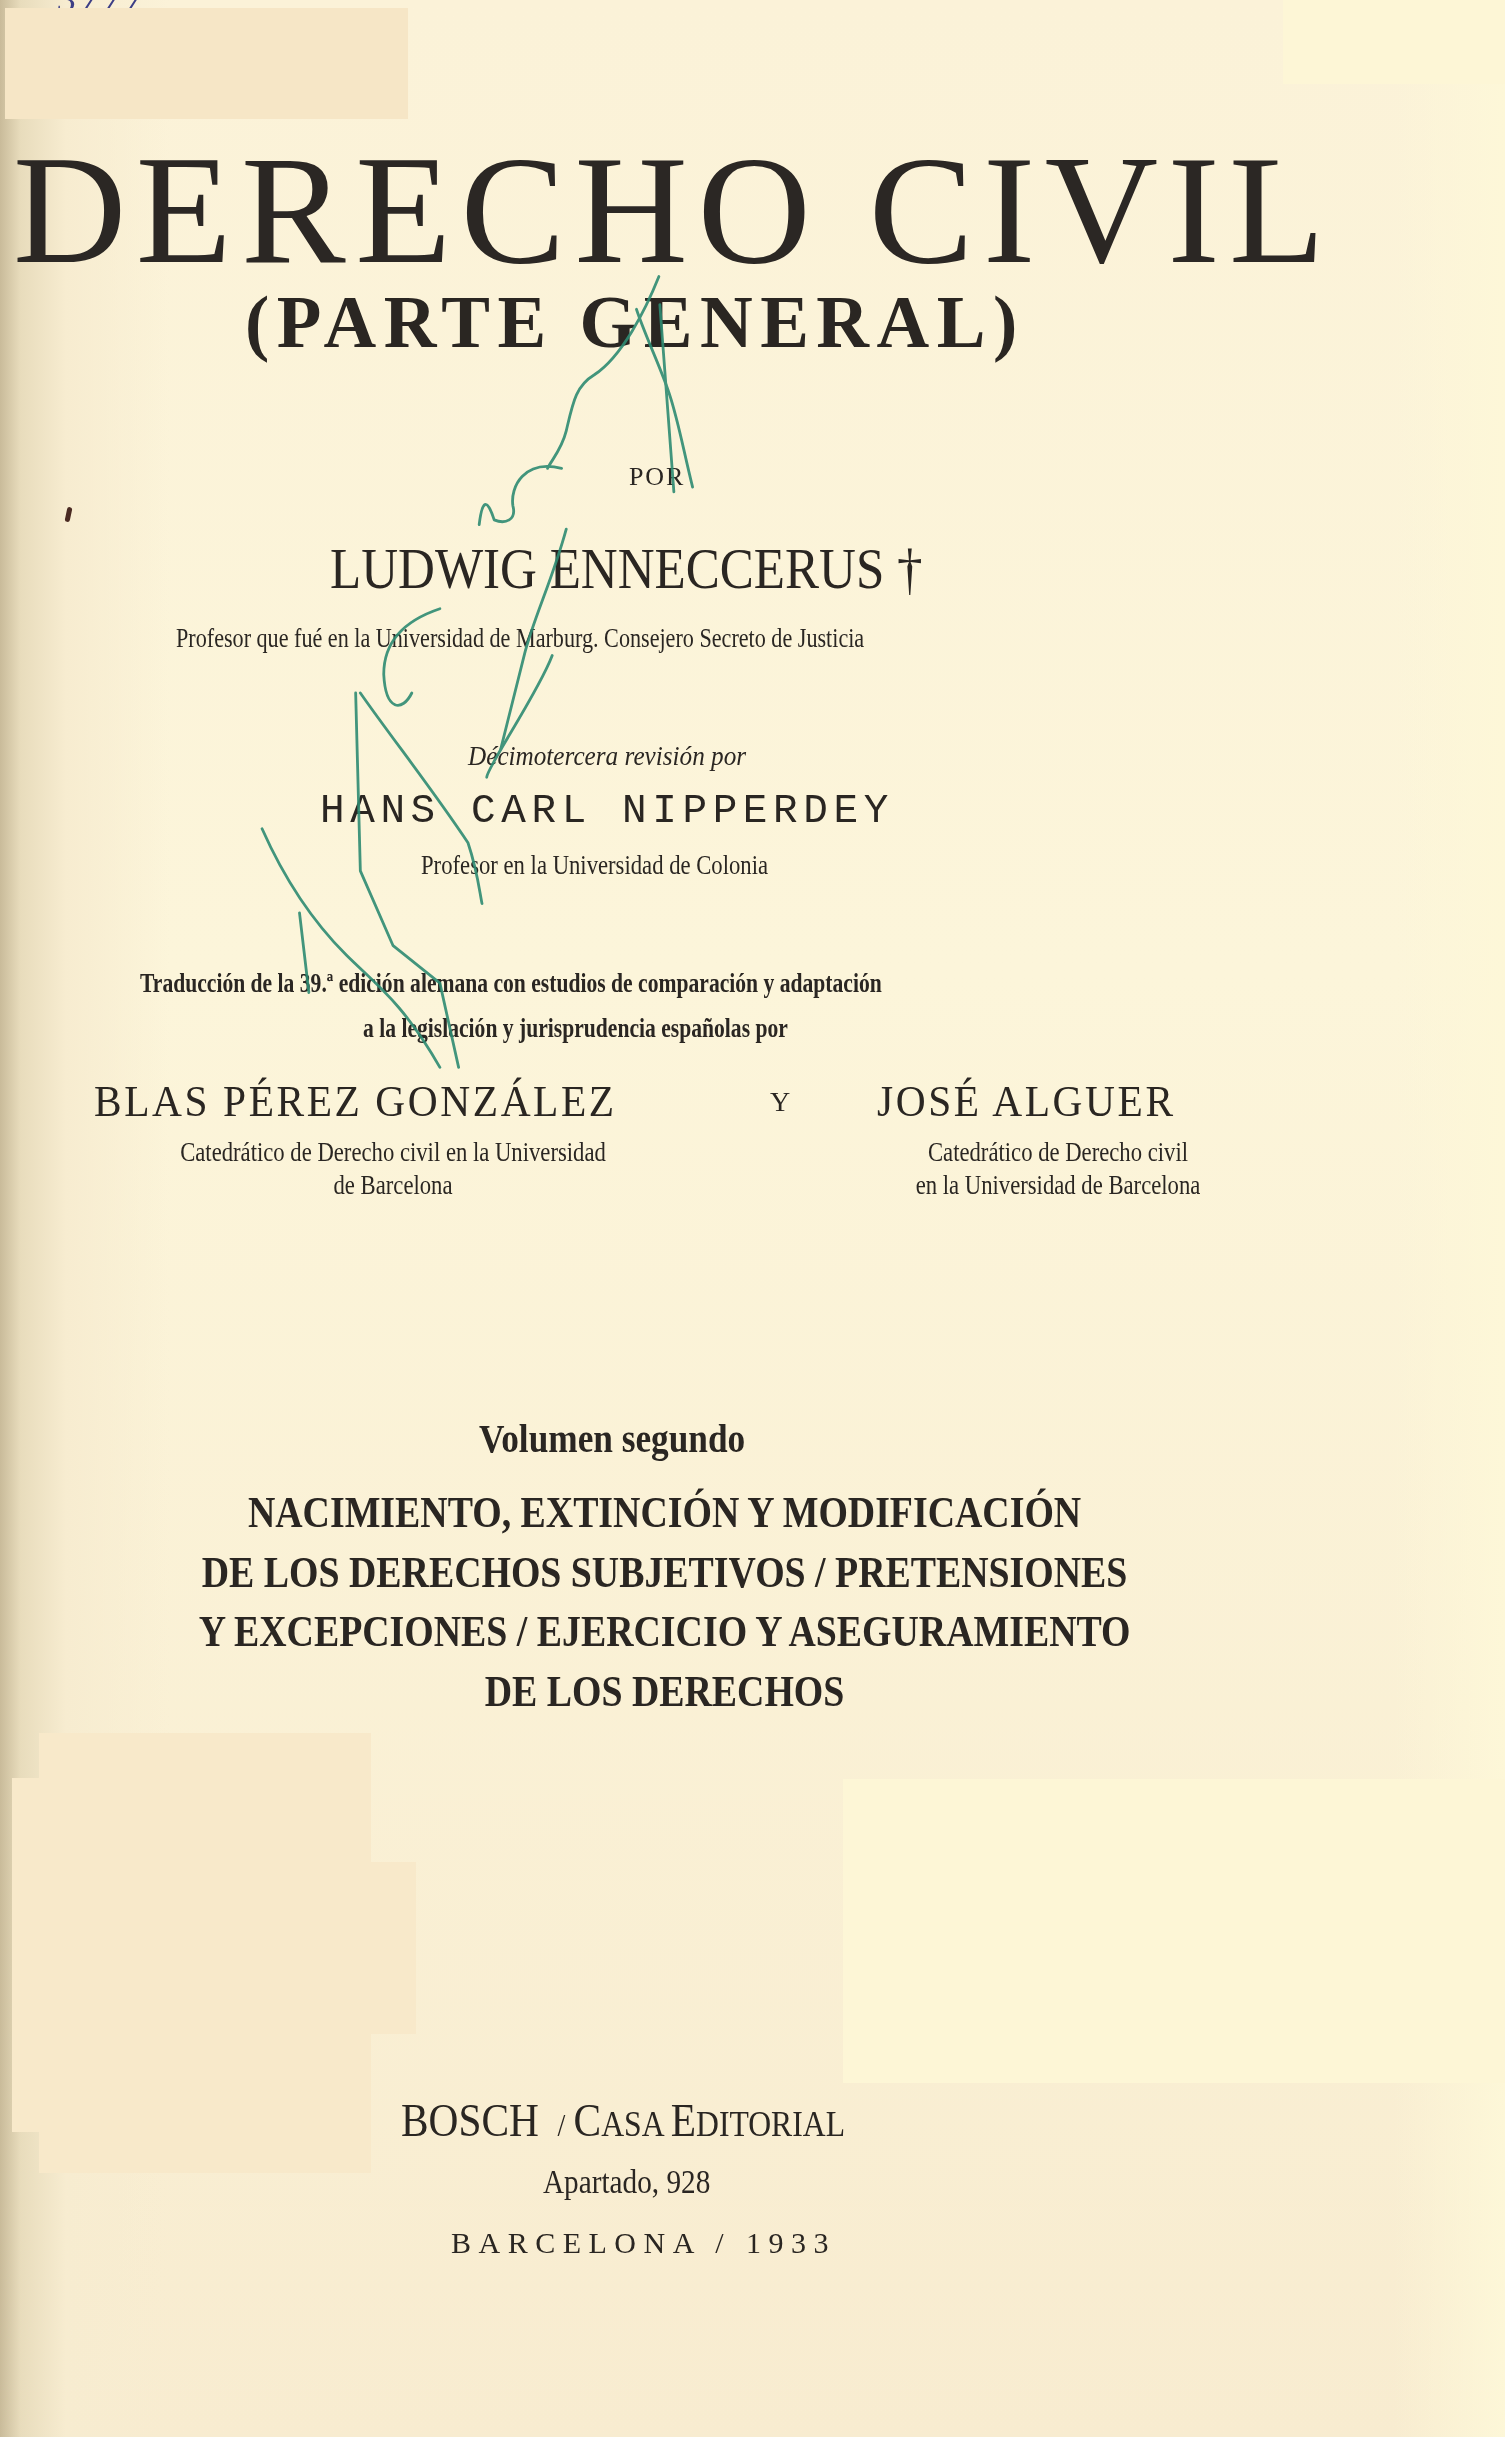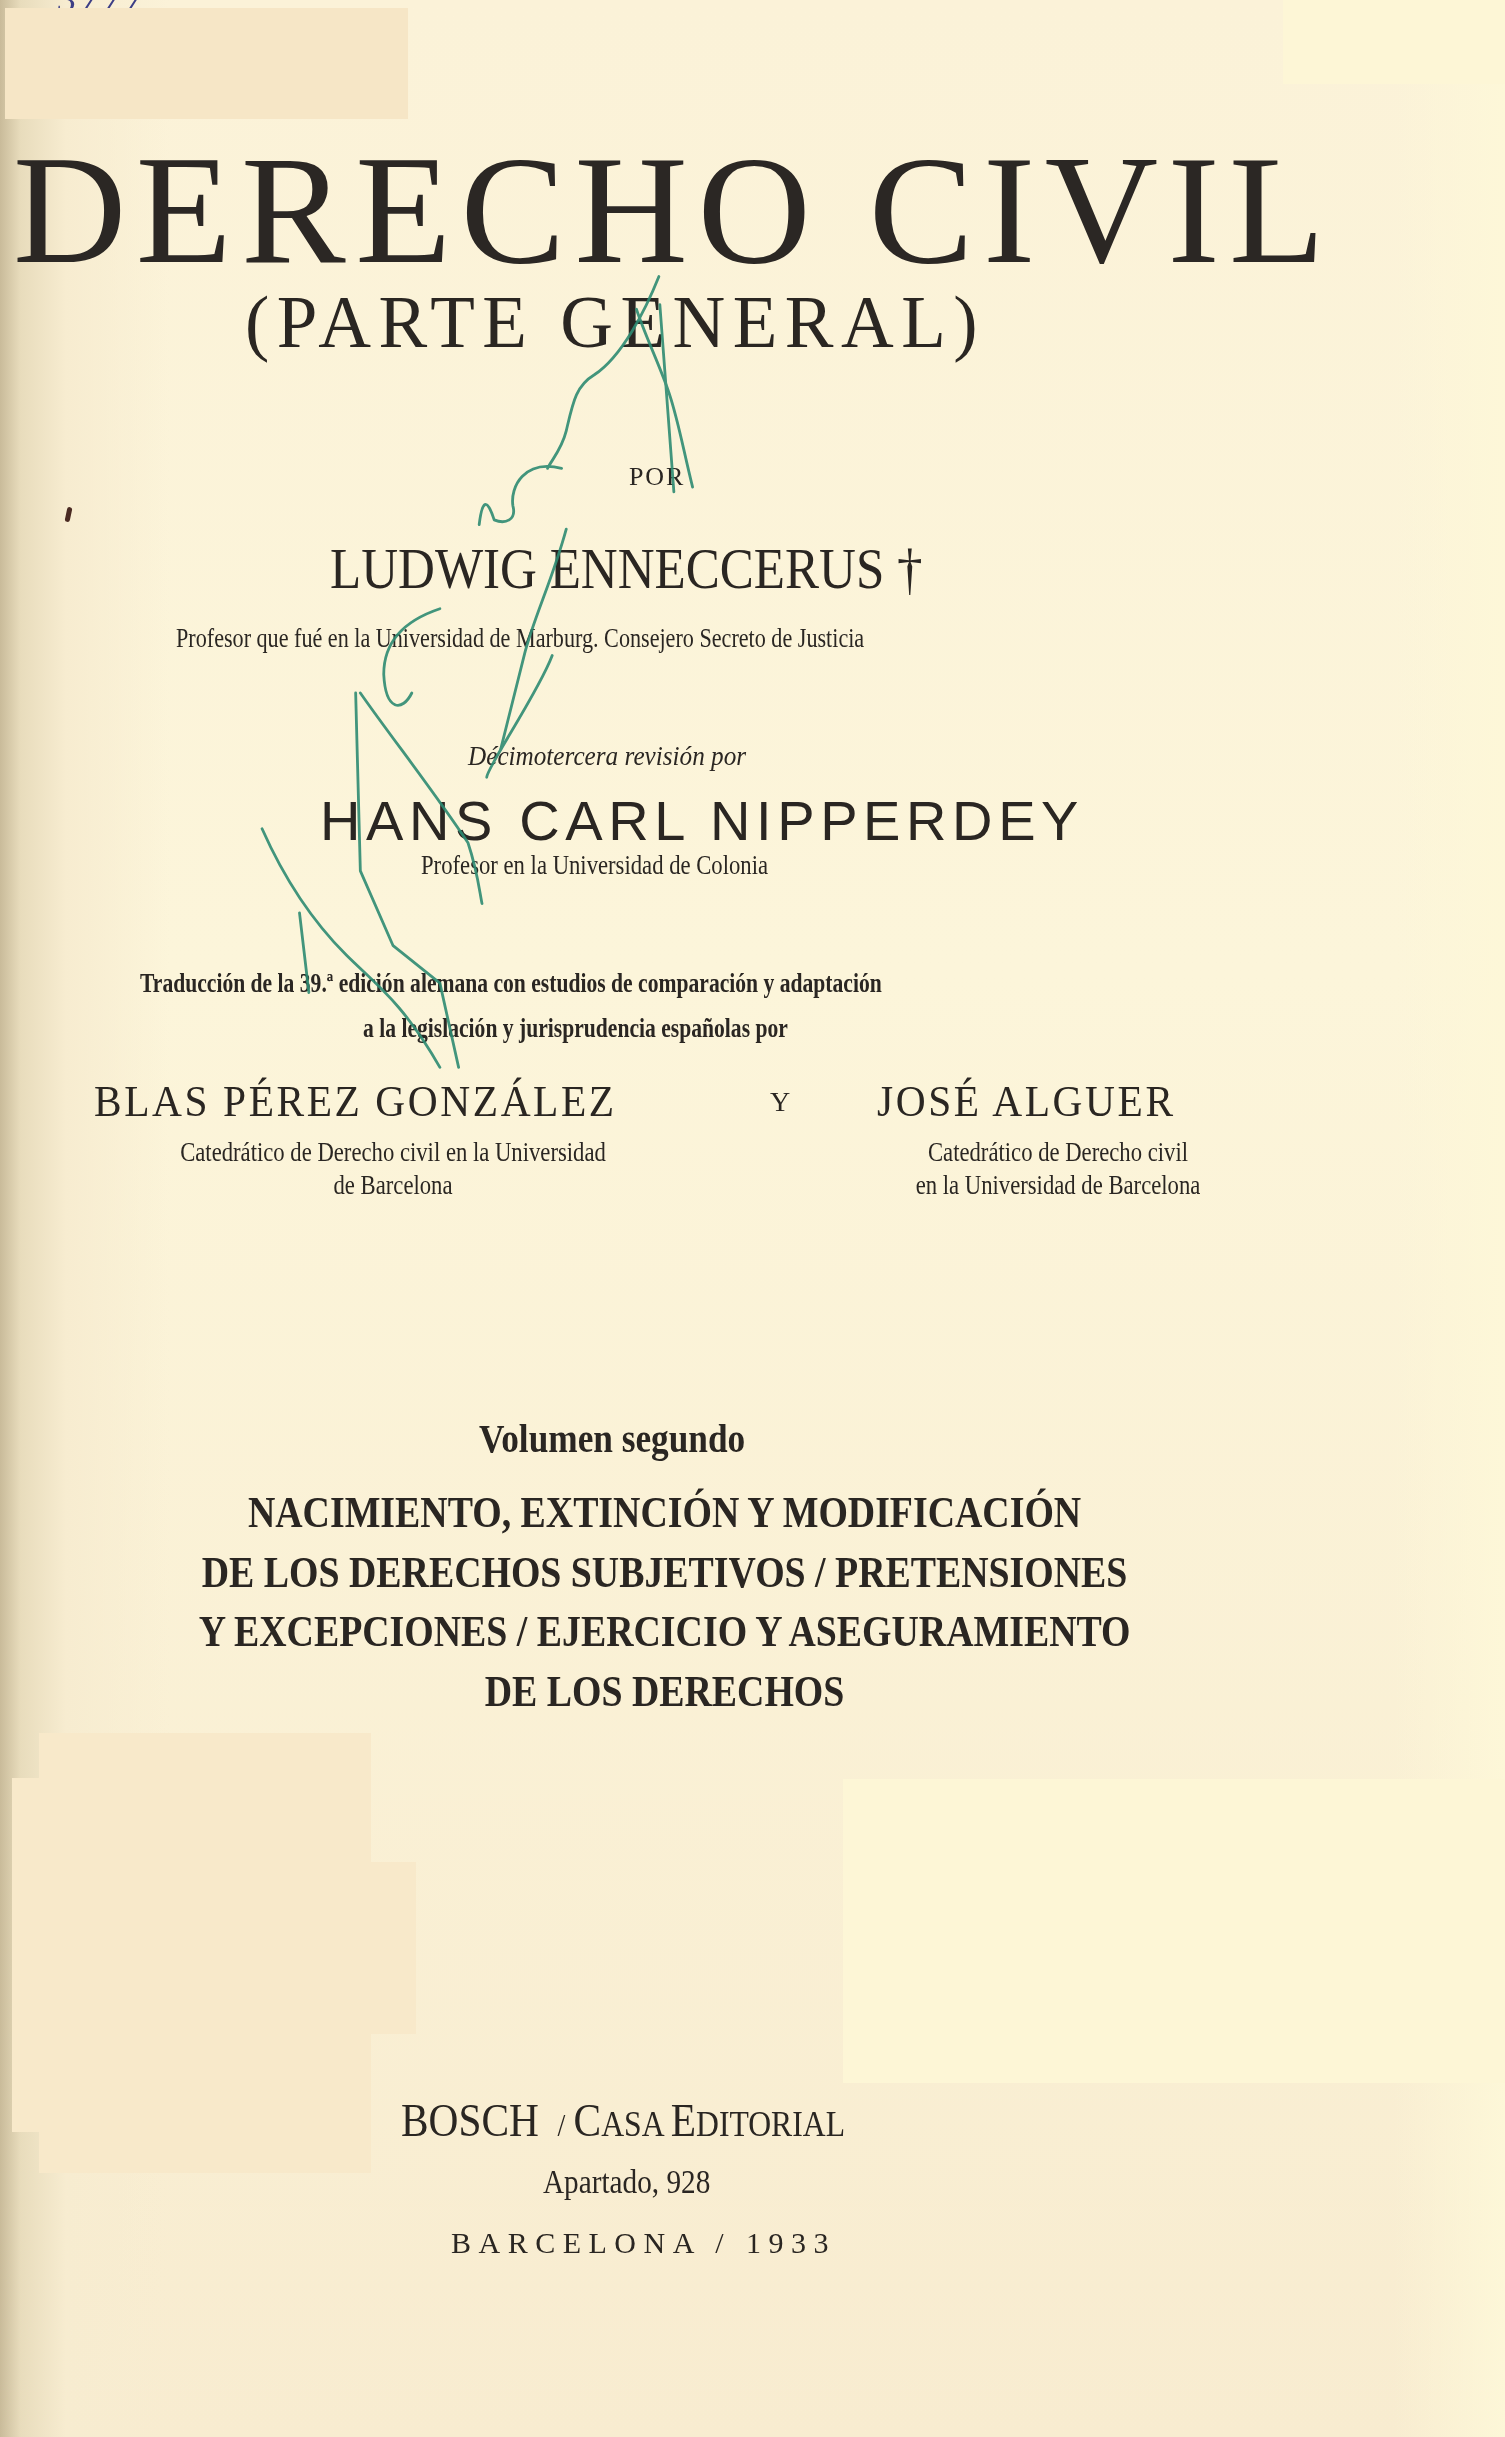--- a/index.html
+++ b/index.html
@@ -20,26 +20,26 @@
     background: linear-gradient(90deg, rgba(252,245,218,0), #fdf7d8);
   }
   .patch { position: absolute; background: #f6e6c6; }
   .patch.p2 { background: #f8e9ca; }
   .patch.p3 { background: #fdf6d6; }
   .ln { position: absolute; left: 0; width: 100%; text-align: center; white-space: nowrap; }
   .title {
     top: 120px; font-size: 157px; letter-spacing: 9.4px; font-family: "Liberation Serif", serif;
     left: 13px; width: auto; text-align: left; color: #2b2724; transform: scaleY(0.98);
   }
-  .subtitle { top: 281px; left: 245px; width: auto; text-align: right; font-size: 73px; letter-spacing: 7.5px; font-family: "Liberation Serif", serif; }
+  .subtitle { top: 281px; left: 245px; width: auto; text-align: right; font-size: 73px; letter-spacing: 7.5px; font-family: "Liberation Serif", serif; font-weight: bold; }
   .por { top: 462px; left: 629px; width: auto; font-size: 26px; letter-spacing: 1.9px; font-family: "Liberation Serif", serif; }
   .author1 { top: 535px; left: 330px; width: auto; font-size: 58px; font-family: "Liberation Serif", serif; transform: scaleX(0.88); transform-origin: left; }
   .aff1 { top: 623px; left: 176px; width: auto; font-size: 27px; font-family: "Liberation Serif", serif; transform: scaleX(0.82); transform-origin: left; }
   .rev { top: 740px; left: 468px; width: auto; font-size: 28px; font-style: italic; font-family: "Liberation Serif", serif; transform: scaleX(0.9); transform-origin: left; }
-  .author2 { top: 788px; left: 320px; width: auto; font-size: 56px; letter-spacing: 5.6px; font-family: Liberation Sans, sans-serif; }
+  .author2 { top: 788px; left: 320px; width: auto; font-size: 41px; letter-spacing: 5.6px; font-family: Liberation Mono, monospace; }
   .aff2 { top: 850px; left: 421px; width: auto; font-size: 27px; font-family: "Liberation Serif", serif; transform: scaleX(0.84); transform-origin: left; }
   .trans1 { top: 968px; left: 140px; width: auto; font-size: 27px; font-weight: bold; font-family: "Liberation Serif", serif; transform: scaleX(0.80); transform-origin: left; }
   .trans2 { top: 1013px; left: 363px; width: auto; font-size: 27px; font-weight: bold; font-family: "Liberation Serif", serif; transform: scaleX(0.80); transform-origin: left; }
   .tr-name { position: absolute; top: 1075px; font-size: 45px; letter-spacing: 2.8px; font-family: "Liberation Serif", serif; white-space: nowrap; transform: scaleX(0.92); transform-origin: left; }
   .tr-y { position: absolute; top: 1086px; left: 770px; font-size: 28px; font-family: "Liberation Serif", serif; }
   .tr-aff { position: absolute; font-size: 27px; font-family: "Liberation Serif", serif; white-space: nowrap; text-align: center; transform: scaleX(0.84); }
   .vol { top: 1414px; left: 479px; width: auto; font-size: 41px; font-weight: bold; font-family: "Liberation Serif", serif; transform: scaleX(0.86); transform-origin: left; }
   .topic { font-size: 44px; font-weight: bold; font-family: "Liberation Serif", serif; left: 0; width: 1329px; transform: scaleX(0.86); transform-origin: 665px 0; }
   .pub { top: 2093px; left: 401px; width: auto; font-size: 47px; font-family: "Liberation Serif", serif; transform: scaleX(0.88); transform-origin: left; }
   .pub .sc { font-size: 36px; }

